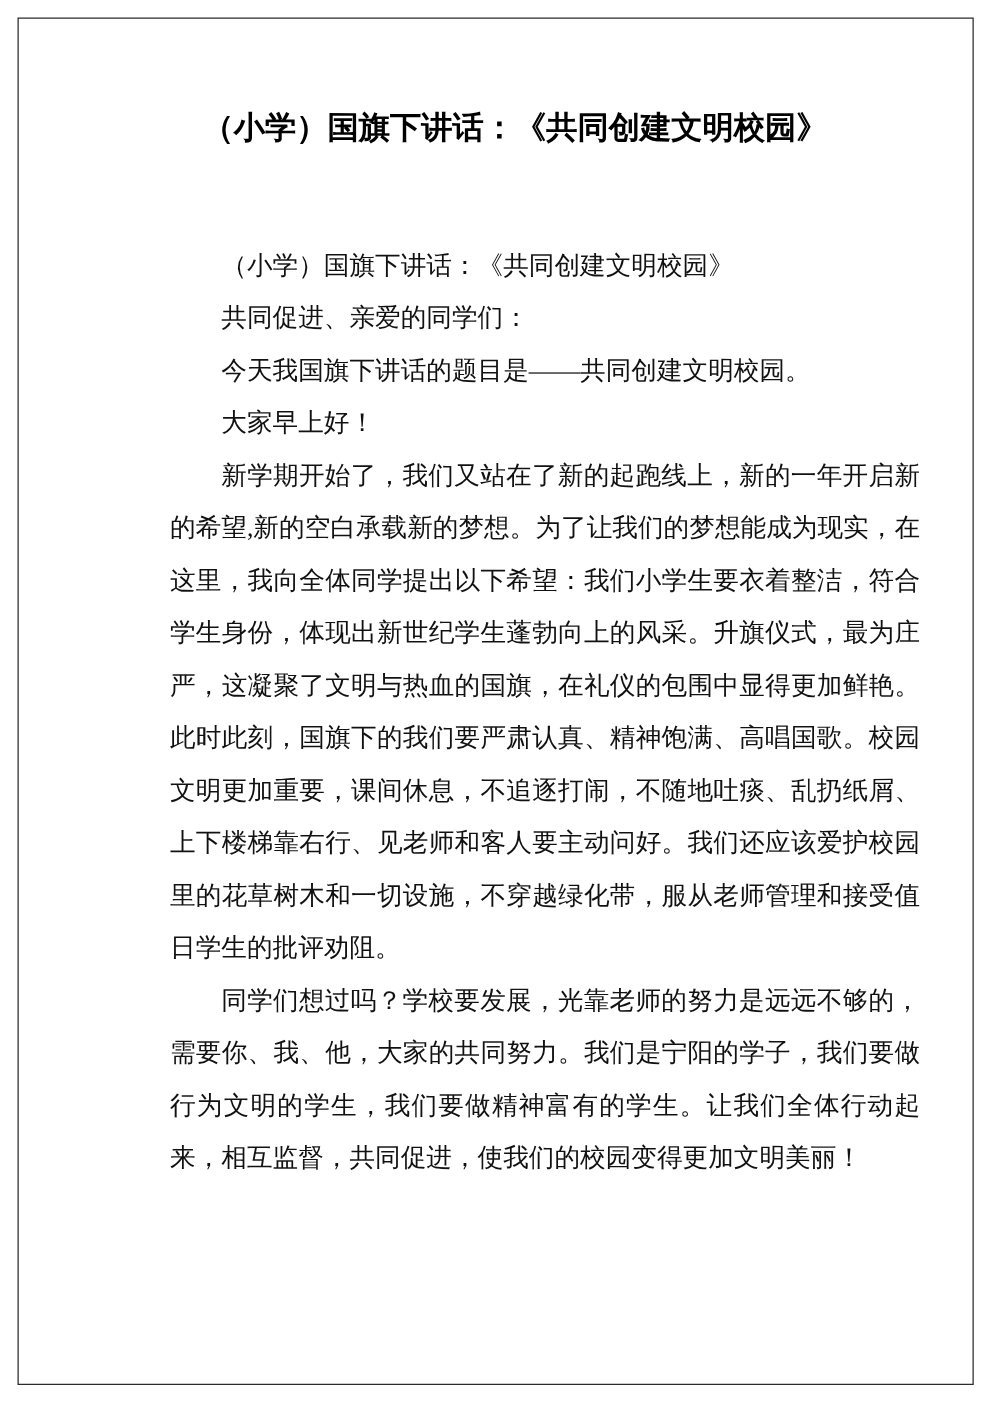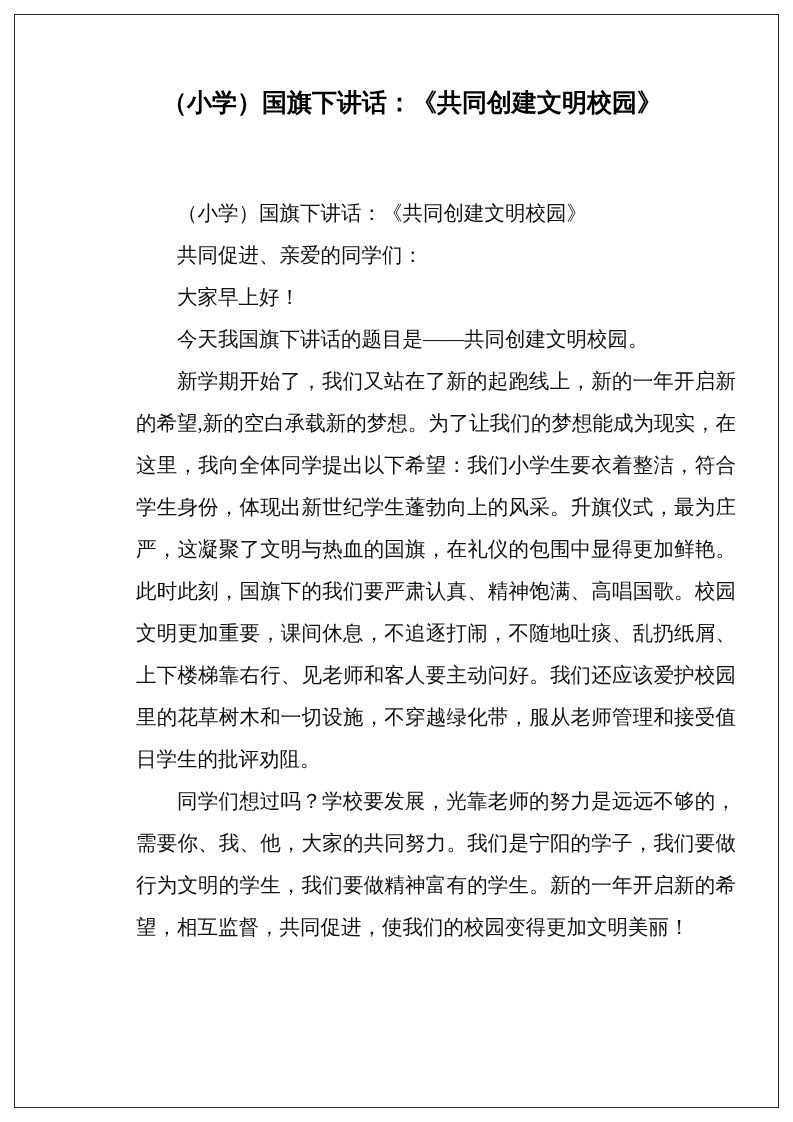--- a/index.html
+++ b/index.html
@@ -69,19 +69,19 @@
 
 <div class="page">
   <div class="page-border"></div>
 
   <div class="content">
     <h1 class="doc-title">（小学）国旗下讲话：《共同创建文明校园》</h1>
 
     <div class="body-block">
       <p class="para indent serif">（小学）国旗下讲话：《共同创建文明校园》</p>
       <p class="para indent serif">共同促进、亲爱的同学们：</p>
+      <p class="para indent serif">今天我国旗下讲话的题目是——共同创建文明校园。</p>
       <p class="para indent serif">大家早上好！</p>
-      <p class="para indent serif">今天我国旗下讲话的题目是——共同创建文明校园。</p>
       <p class="para indent serif">新学期开始了，我们又站在了新的起跑线上，新的一年开启新的希望,新的空白承载新的梦想。为了让我们的梦想能成为现实，在这里，我向全体同学提出以下希望：我们小学生要衣着整洁，符合学生身份，体现出新世纪学生蓬勃向上的风采。升旗仪式，最为庄严，这凝聚了文明与热血的国旗，在礼仪的包围中显得更加鲜艳。此时此刻，国旗下的我们要严肃认真、精神饱满、高唱国歌。校园文明更加重要，课间休息，不追逐打闹，不随地吐痰、乱扔纸屑、上下楼梯靠右行、见老师和客人要主动问好。我们还应该爱护校园里的花草树木和一切设施，不穿越绿化带，服从老师管理和接受值日学生的批评劝阻。</p>
-      <p class="para indent serif">同学们想过吗？学校要发展，光靠老师的努力是远远不够的，需要你、我、他，大家的共同努力。我们是宁阳的学子，我们要做行为文明的学生，我们要做精神富有的学生。新的一年开启新的希望，相互监督，共同促进，使我们的校园变得更加文明美丽！</p>
+      <p class="para indent serif">同学们想过吗？学校要发展，光靠老师的努力是远远不够的，需要你、我、他，大家的共同努力。我们是宁阳的学子，我们要做行为文明的学生，我们要做精神富有的学生。让我们全体行动起来，相互监督，共同促进，使我们的校园变得更加文明美丽！</p>
     </div>
   </div>
 </div>
 
 </body></html>

